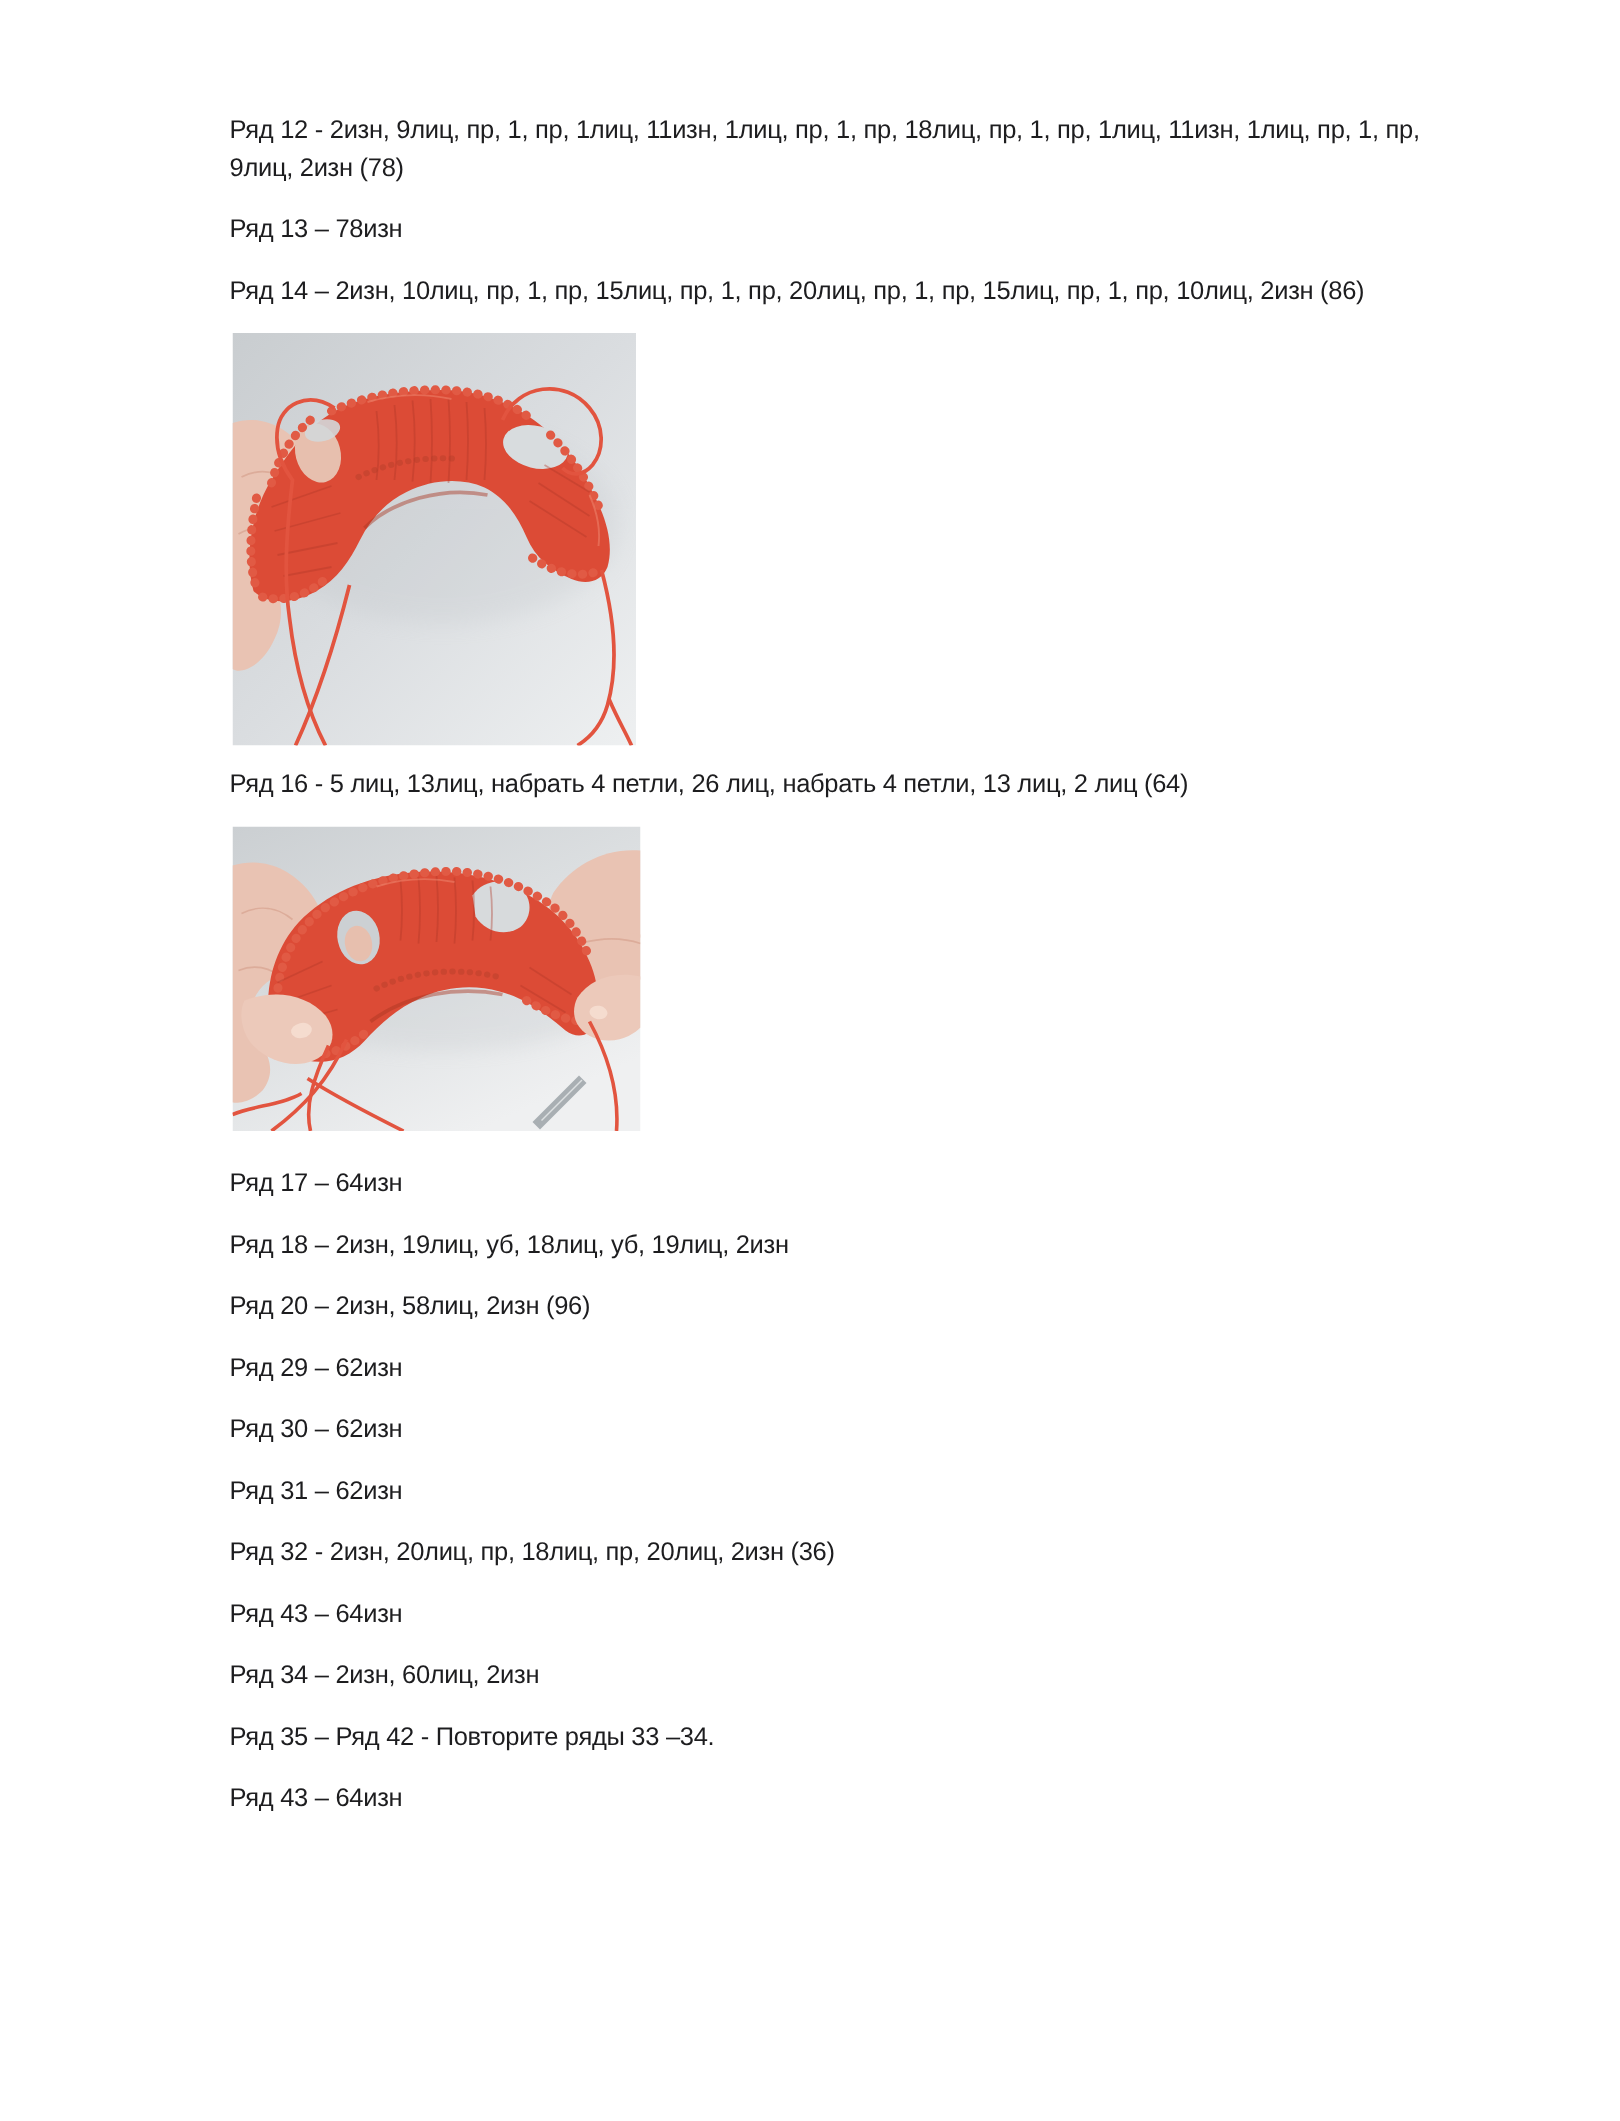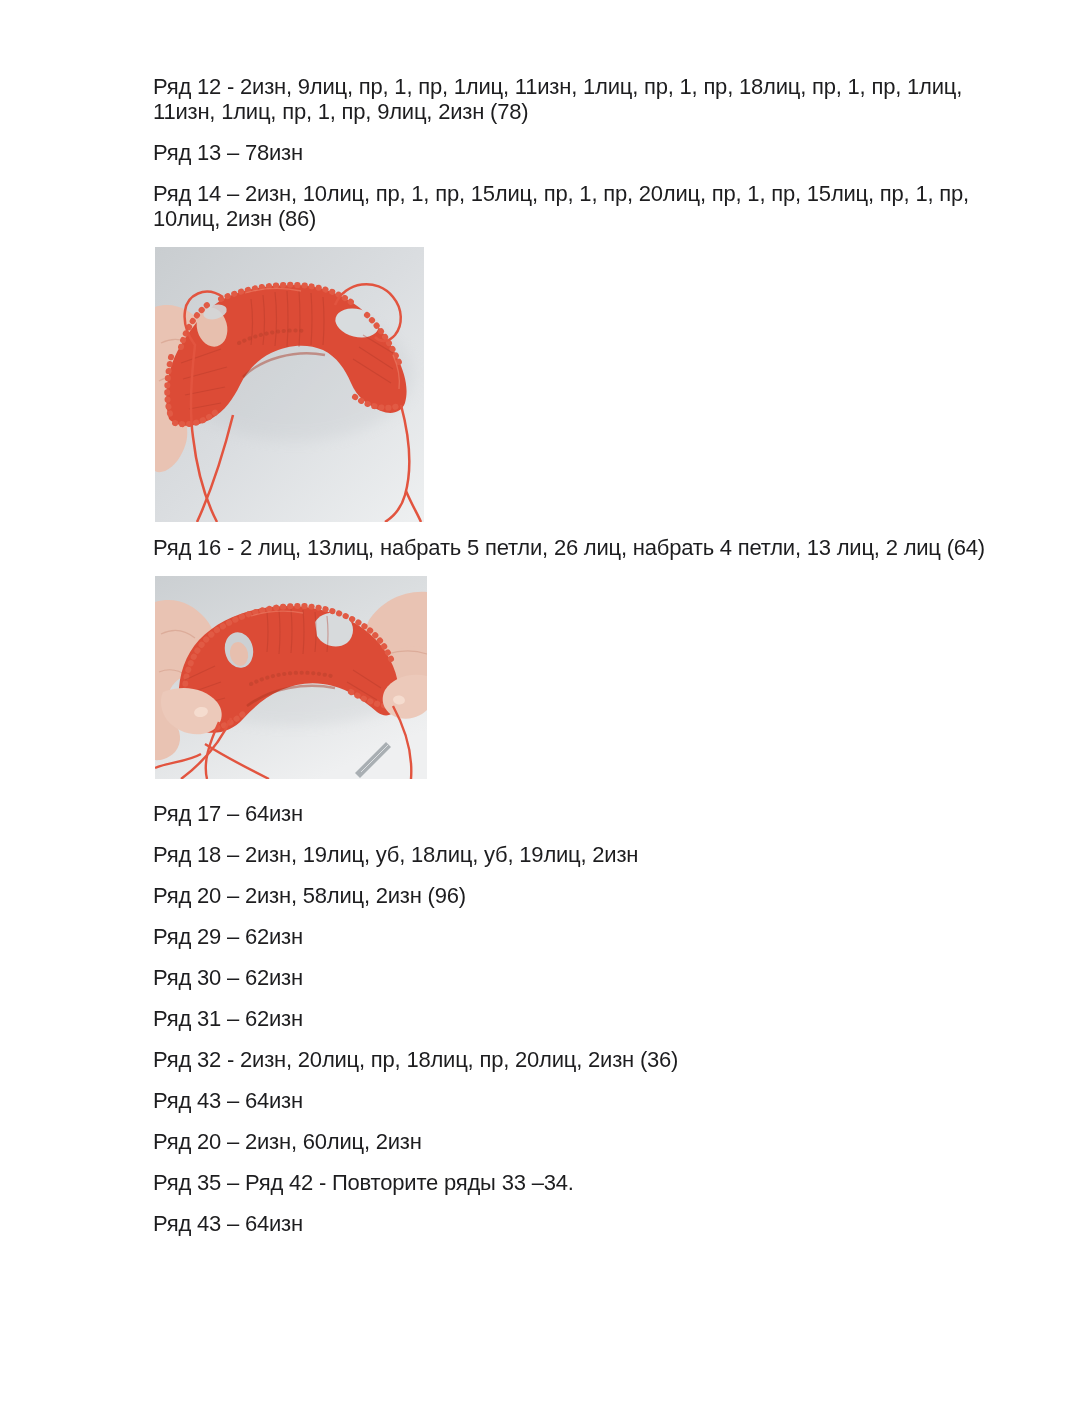--- a/index.html
+++ b/index.html
@@ -6,21 +6,21 @@
   body{
     width:1080px;height:1414px;background:#ffffff;overflow:hidden;
     font-family:"Liberation Sans", sans-serif;
   }
   main{
     box-sizing:border-box;width:1080px;height:1414px;
     padding:74px 93px 0 153px;
   }
   p.row{
     margin:0 0 16px 0;
-    font-size:22px;line-height:25px;letter-spacing:-0.2px;
+    font-size:17px;line-height:25px;letter-spacing:-0.2px;
     color:#1d1d1f;
   }
   figure{margin:0;padding:0;}
   figure.fig1{margin:11px 0 13px 2px;width:269px;height:275px;}
   figure.fig2{margin:0 0 22px 2px;width:272px;height:203px;}
   figure svg{display:block;}
 </style>
 </head>
 <body>
 
@@ -93,21 +93,21 @@
       <g fill="none" stroke="#e2543f" stroke-width="2.5">
         <path d="M68,50 C50,38 32,48 30,64 C28,78 34,90 40,98 C36,132 34,162 38,190 C42,224 50,252 62,275"></path>
         <path d="M180,58 C190,34 222,30 238,50 C248,62 248,78 240,88 C234,95 226,96 220,90"></path>
         <path d="M78,168 C70,200 58,240 42,275"></path>
         <path d="M246,158 C254,188 258,220 250,248 C246,262 238,270 230,275"></path>
         <path d="M251,244 C257,258 262,266 266,275"></path>
       </g>
     </svg>
   </figure>
 
-  <p class="row">Ряд 16 - 2 лиц, 13лиц, набрать 5 петли, 26 лиц, набрать 4 петли, 13 лиц, 2 лиц (64)</p>
+  <p class="row">Ряд 16 - 5 лиц, 13лиц, набрать 4 петли, 26 лиц, набрать 4 петли, 13 лиц, 2 лиц (64)</p>
 
   <figure class="fig2">
     <svg viewBox="0 0 272 203" width="272" height="203" xmlns="http://www.w3.org/2000/svg">
       <defs>
         <linearGradient id="bg2" x1="0" y1="0" x2="0.6" y2="1">
           <stop offset="0" stop-color="#cbcfd2"></stop>
           <stop offset="0.5" stop-color="#dcdfe1"></stop>
           <stop offset="1" stop-color="#eff0f1"></stop>
         </linearGradient>
         <filter id="soft2" x="-40%" y="-40%" width="180%" height="180%">
@@ -182,17 +182,17 @@
   </figure>
 
   <p class="row">Ряд 17 – 64изн</p>
   <p class="row">Ряд 18 – 2изн, 19лиц, уб, 18лиц, уб, 19лиц, 2изн</p>
   <p class="row">Ряд 20 – 2изн, 58лиц, 2изн (96)</p>
   <p class="row">Ряд 29 – 62изн</p>
   <p class="row">Ряд 30 – 62изн</p>
   <p class="row">Ряд 31 – 62изн</p>
   <p class="row">Ряд 32 - 2изн, 20лиц, пр, 18лиц, пр, 20лиц, 2изн (36)</p>
   <p class="row">Ряд 43 – 64изн</p>
-  <p class="row">Ряд 20 – 2изн, 60лиц, 2изн</p>
+  <p class="row">Ряд 34 – 2изн, 60лиц, 2изн</p>
   <p class="row">Ряд 35 – Ряд 42 - Повторите ряды 33 –34.</p>
   <p class="row">Ряд 43 – 64изн</p>
 
 </main>
 
 </body></html>

